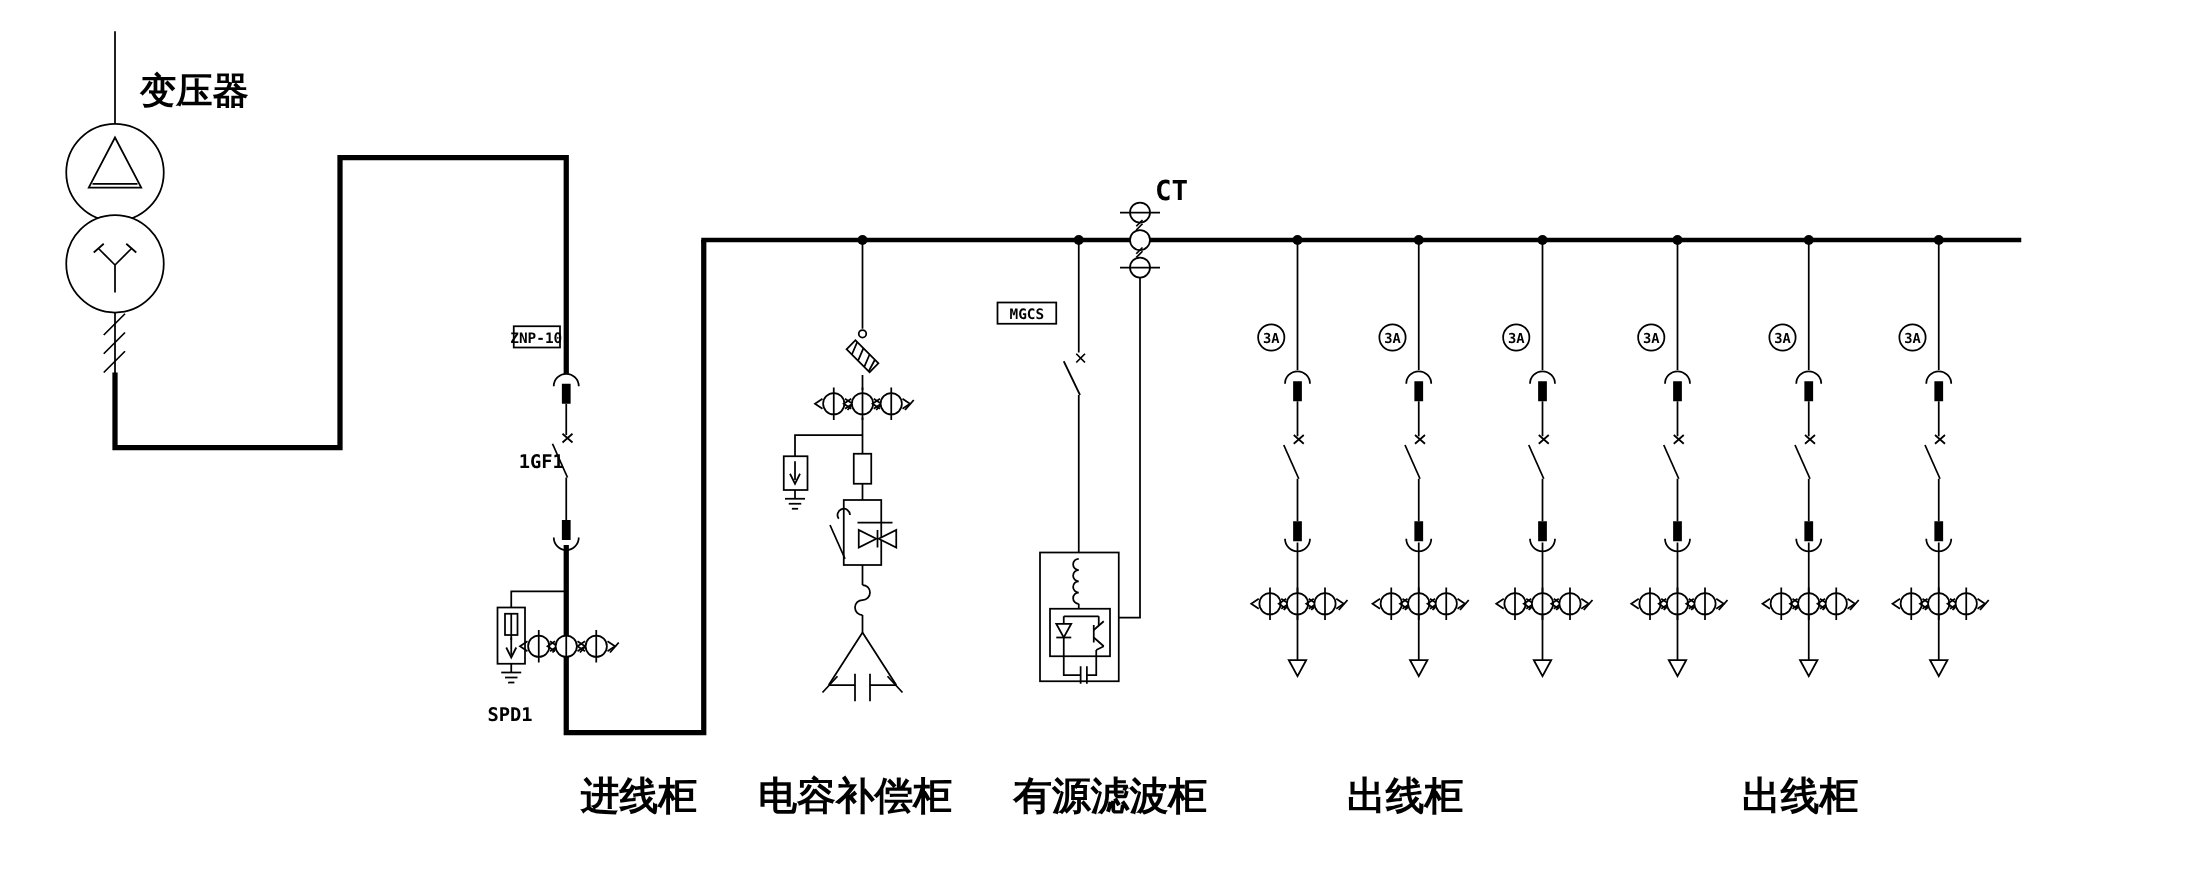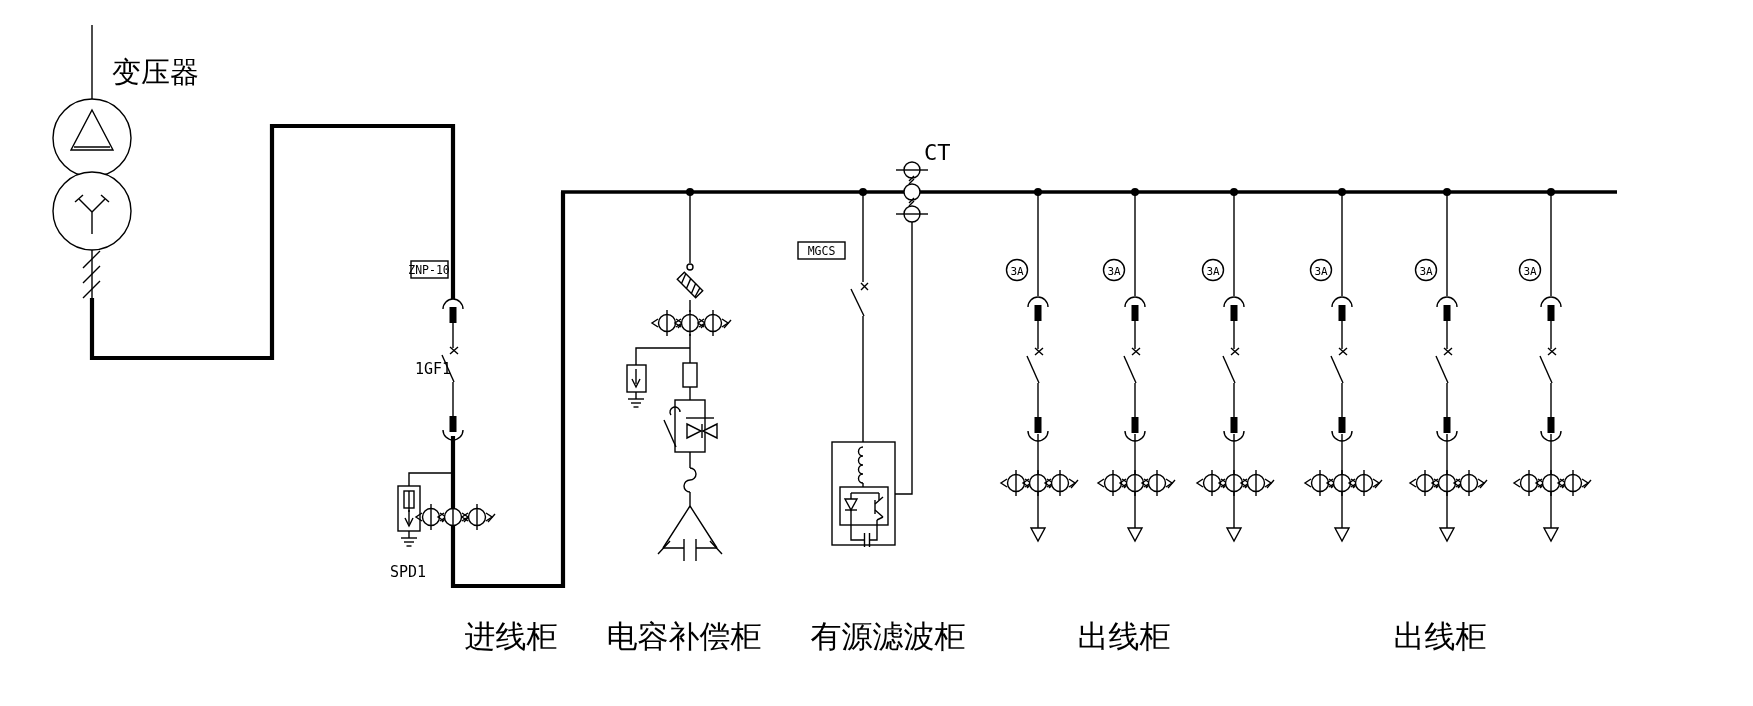--- a/index.html
+++ b/index.html
@@ -1,17 +1,17 @@
 <!DOCTYPE html>
 <html><head>
 <meta charset="utf-8">
 <style>
   html,body{margin:0;padding:0;background:#ffffff;}
   #stage{position:relative;width:1753px;height:706px;background:#ffffff;overflow:hidden;
-         font-family:"Liberation Sans", sans-serif;}
+         font-family:"Liberation Sans", sans-serif;font-weight:bold;}
   svg{position:absolute;left:0;top:0;}
   .ln{stroke:#000;stroke-width:1.4;fill:none;}
   .thick{stroke:#000;stroke-width:4.2;fill:none;}
   .bus{stroke:#000;stroke-width:3.6;fill:none;}
   .fill{fill:#000;stroke:none;}
   .hollow{fill:#ffffff;stroke:#000;stroke-width:1.4;}
   text{fill:#000;}
   .tag{font-family:"DejaVu Sans Mono", monospace;}
   .cn{font-family:"Liberation Sans","DejaVu Sans",sans-serif;}
 </style>

